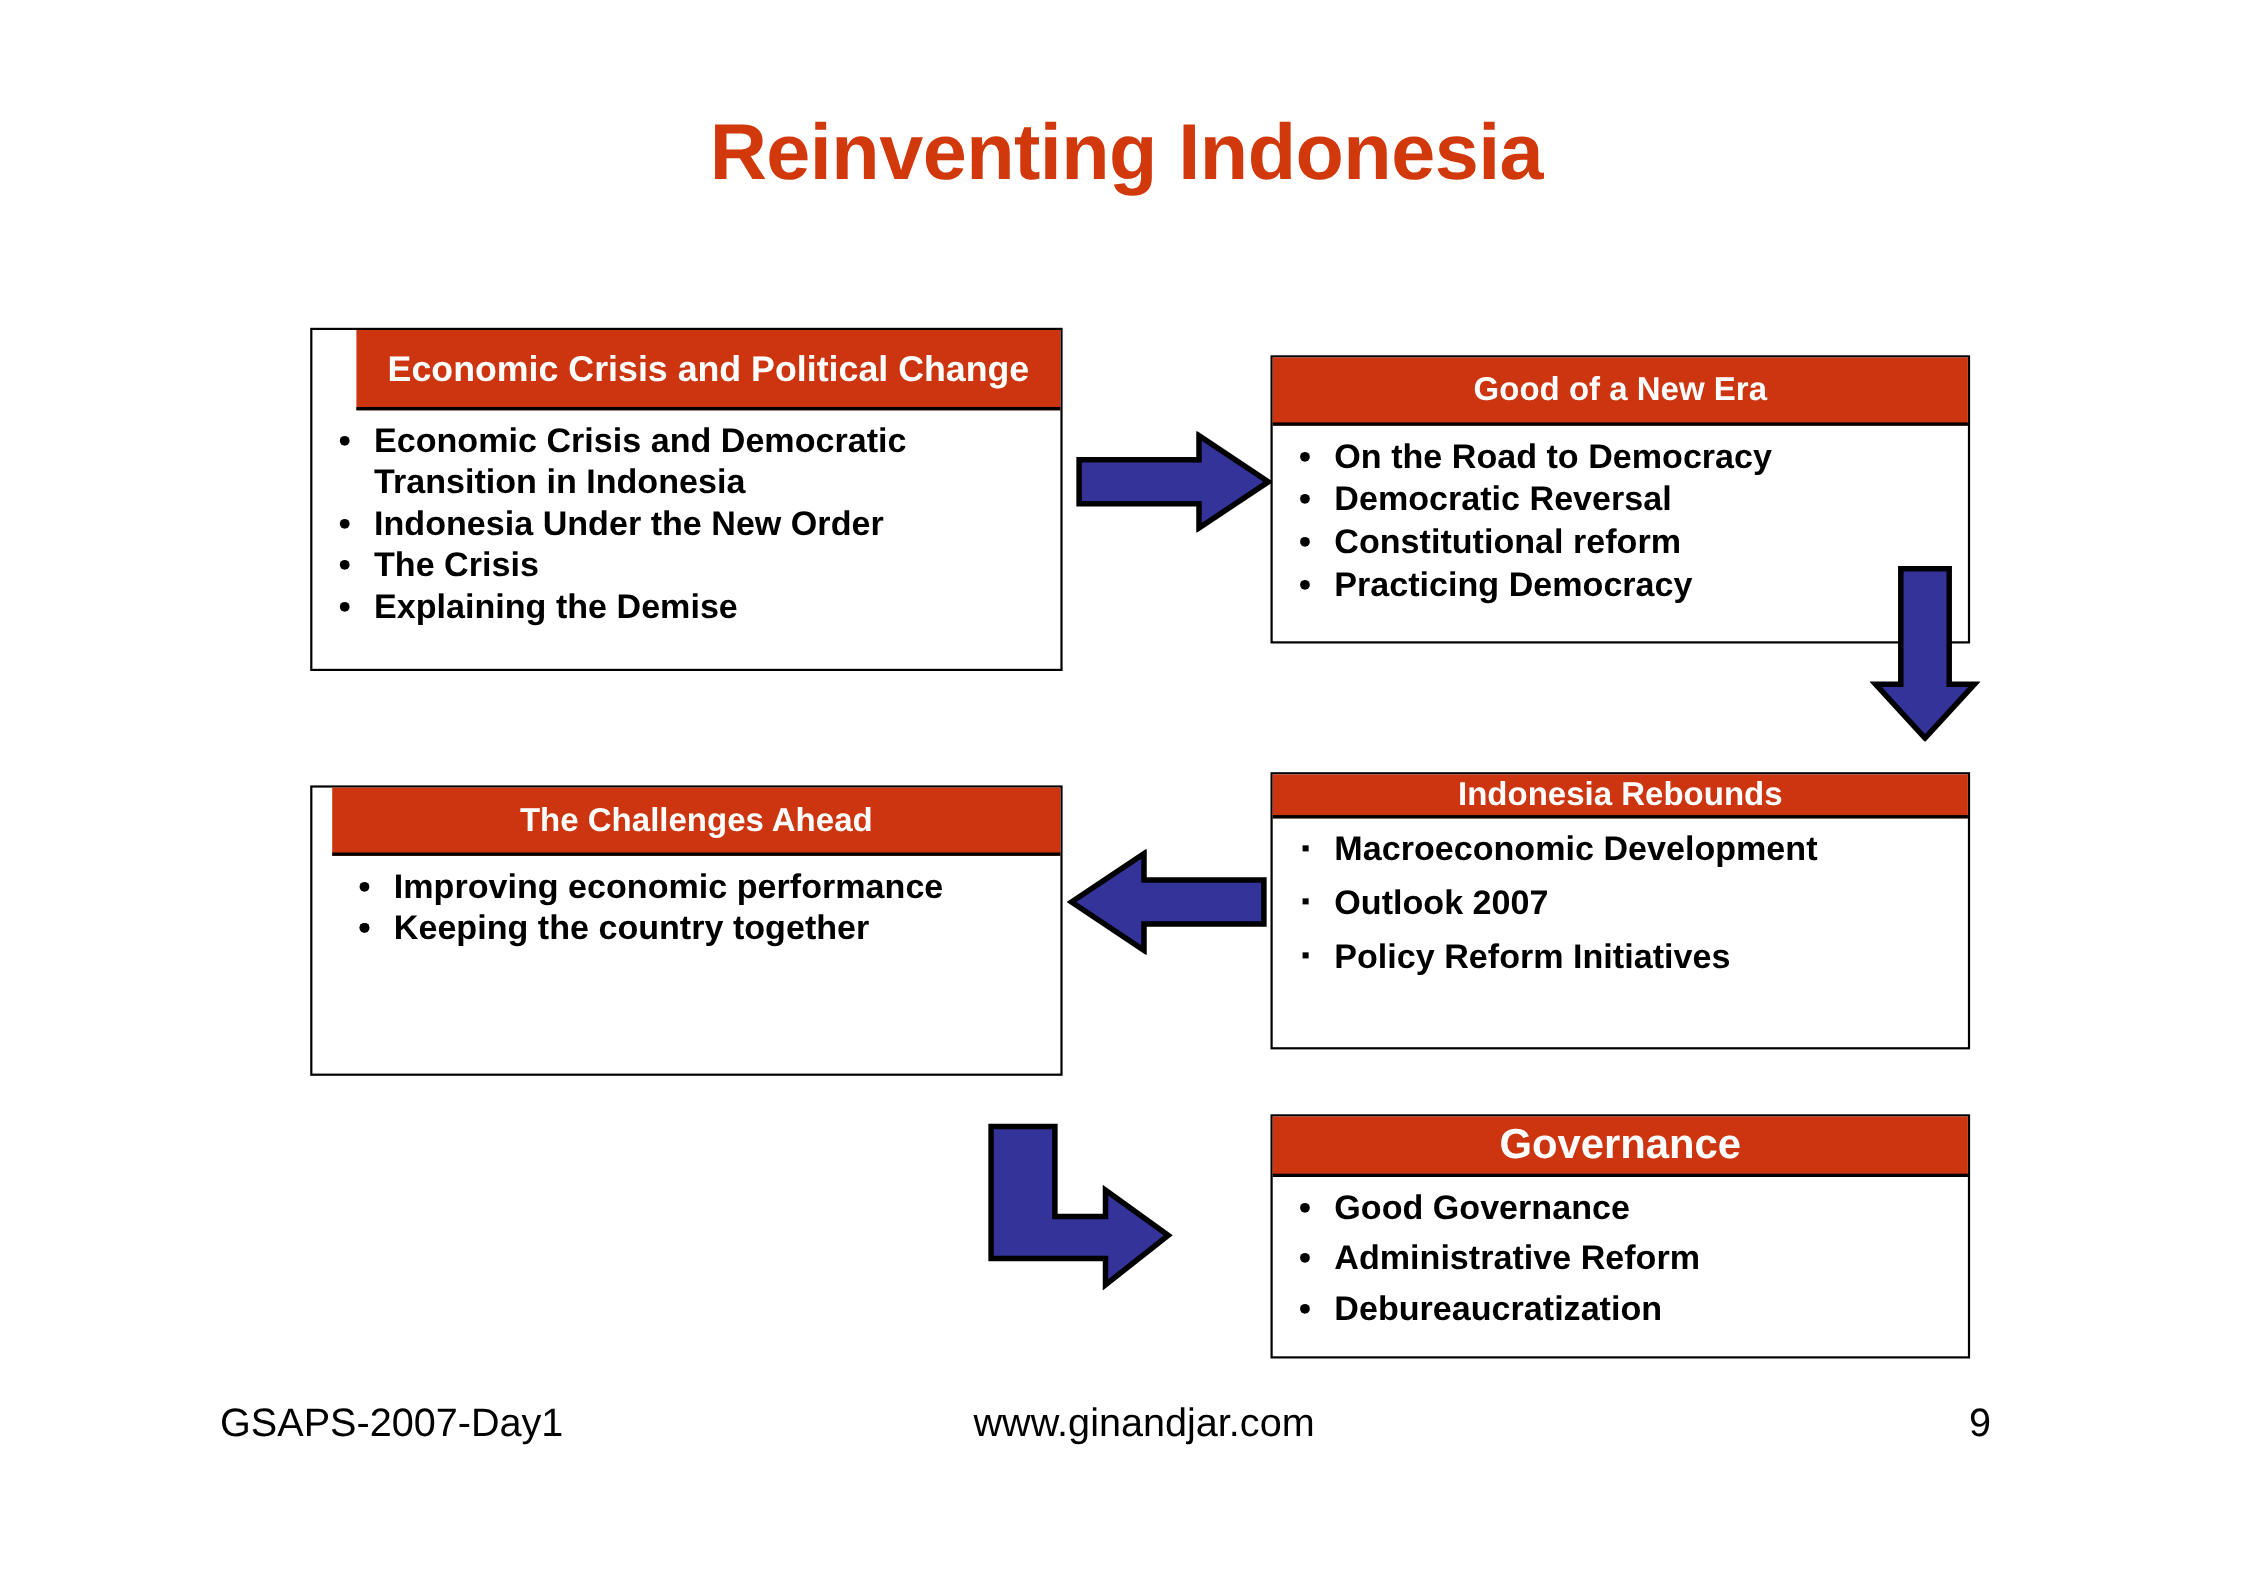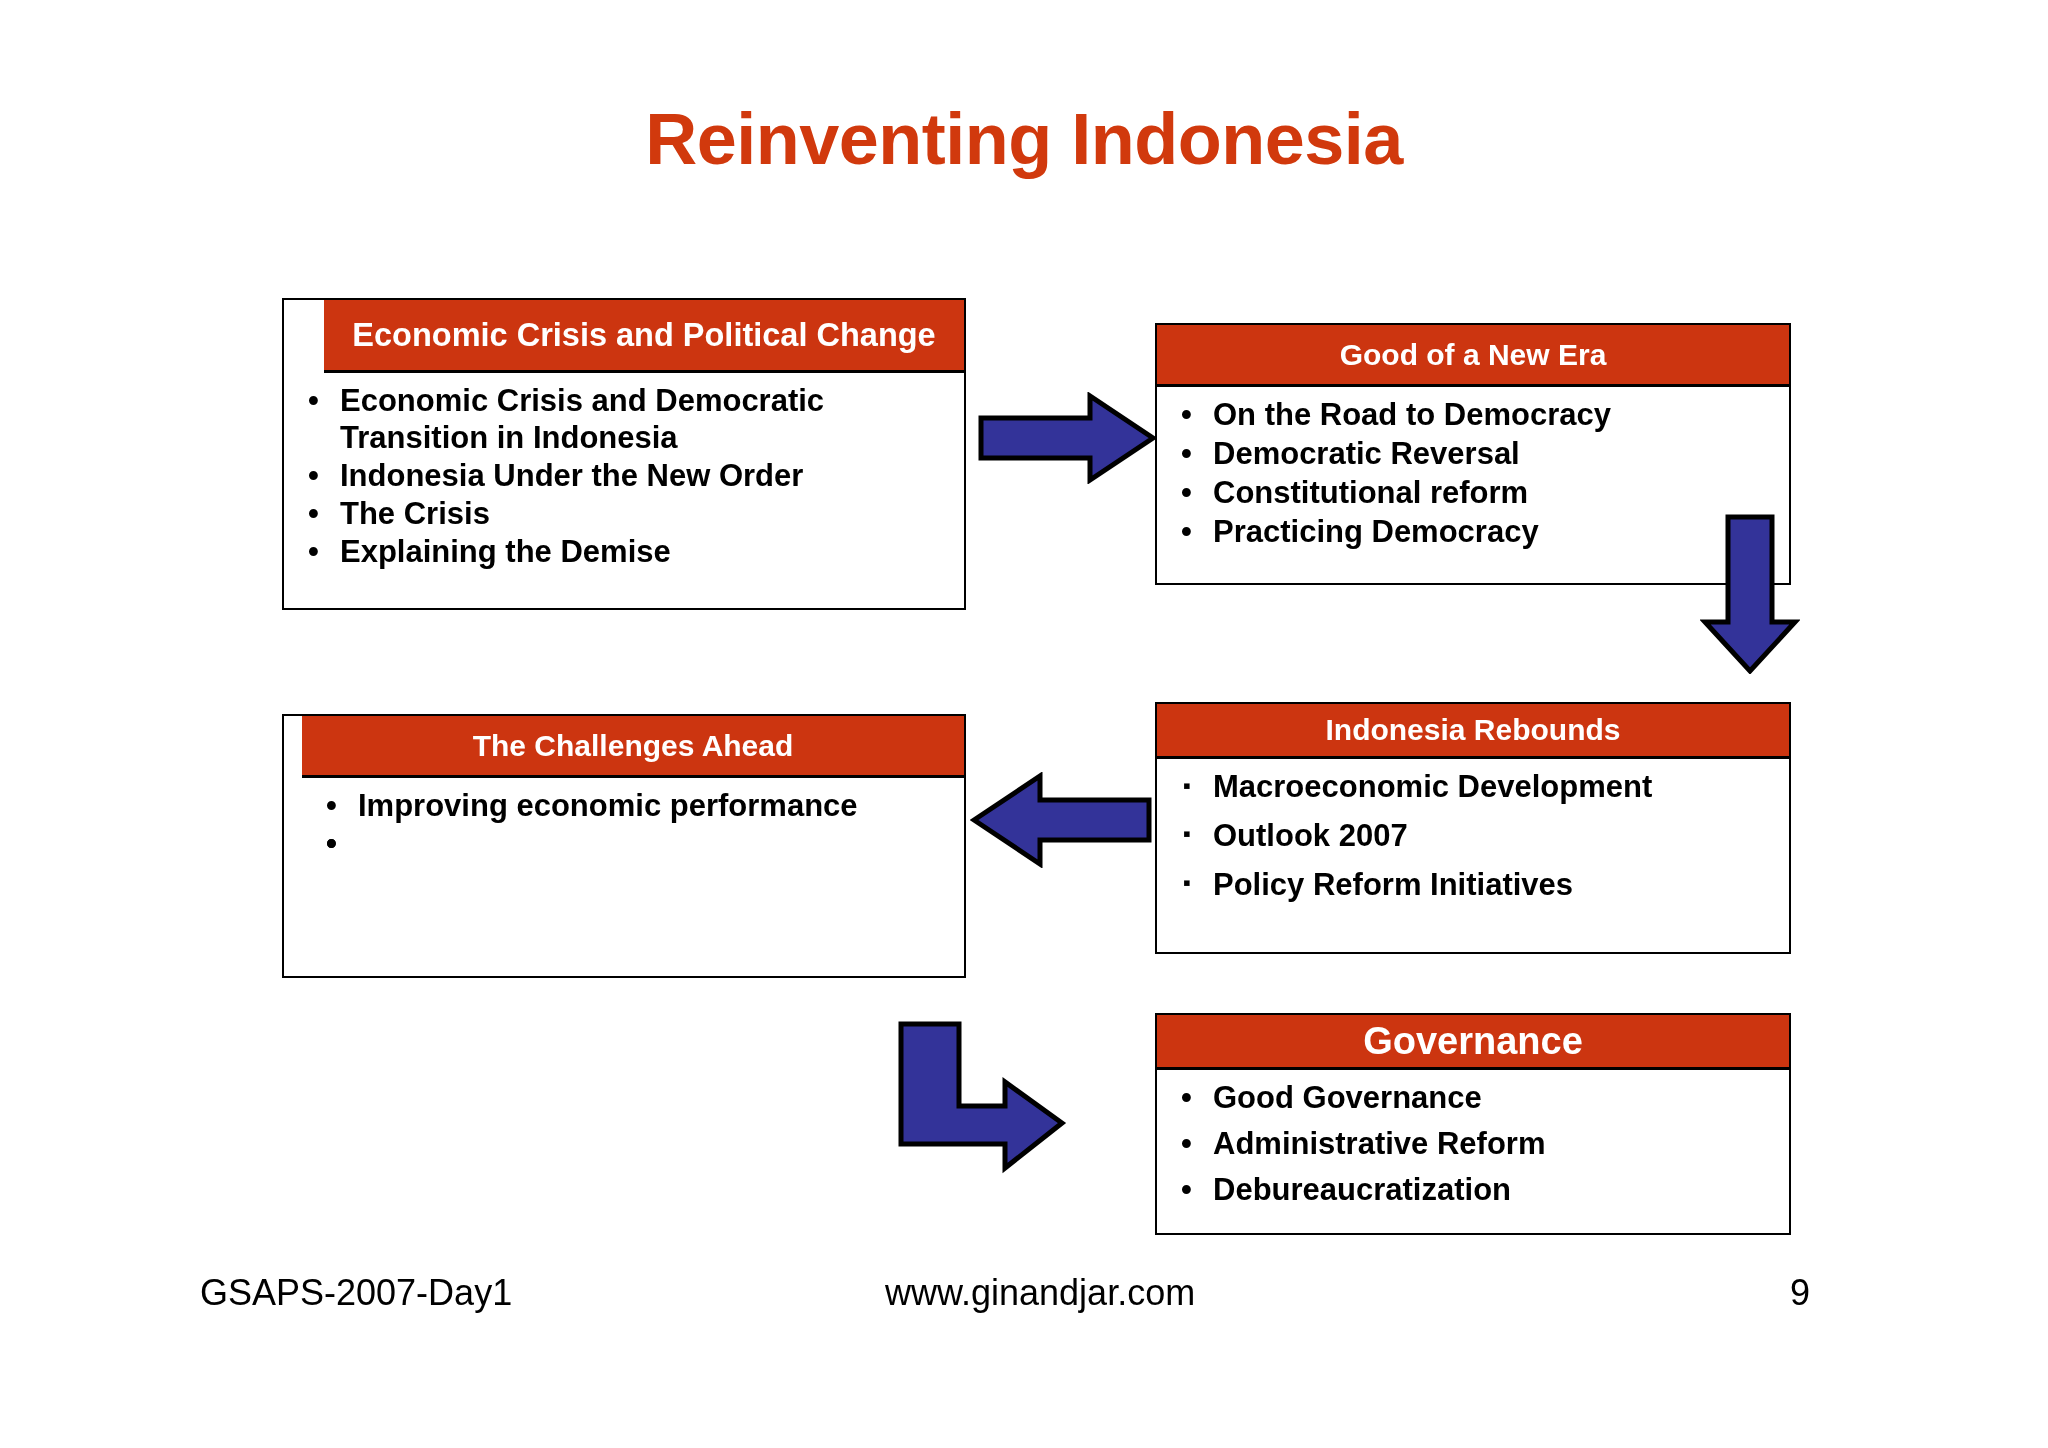--- a/index.html
+++ b/index.html
@@ -81,21 +81,21 @@
   #box-crisis        { left: 282px;  top: 298px;  width: 684px;  height: 312px; }
   #box-crisis  .box-header { height: 73px; font-size: 32.5px; margin-left: 40px; }
 
   #box-dawn          { left: 1155px; top: 323px;  width: 636px;  height: 262px; }
   #box-dawn    .box-header { height: 62px; font-size: 30px; }
 
   #box-challenges    { left: 282px;  top: 714px;  width: 684px;  height: 264px; padding-left: 18px; }
   #box-challenges .box-header { height: 62px; font-size: 30px; }
 
   #box-rebounds      { left: 1155px; top: 702px;  width: 636px;  height: 252px; }
-  #box-rebounds .box-header { height: 55px; font-size: 30px; }
+  #box-rebounds .box-header { height: 40px; font-size: 30px; }
 
   #box-governance    { left: 1155px; top: 1013px; width: 636px;  height: 222px; }
   #box-governance .box-header { height: 55px; font-size: 38px; }
 
   
   #box-crisis     .bullet-list li { font-size: 31px; }
   #box-dawn       .bullet-list li { font-size: 31px; margin-bottom: 2px; }
   #box-challenges .bullet-list li { font-size: 31px; }
   #box-rebounds   .bullet-list li { font-size: 31px; margin-bottom: 12px; }
   #box-governance .bullet-list li { font-size: 31px; margin-bottom: 9px; }
@@ -166,21 +166,21 @@
 </div>
 
 <div class="box" id="box-challenges">
   <div class="box-header">
     <span>The Challenges Ahead</span>
   </div>
   <div class="box-body">
     <ul class="bullet-list disc">
       <li><span class="bullet-glyph">•</span><span>Improving economic performance</span></li>
       <li><span class="bullet-glyph">•</span></li>
-      <li><span class="bullet-glyph">•</span></li>
+      <li><span class="bullet-glyph">•</span><span>Keeping the country together</span></li>
     </ul>
   </div>
 </div>
 
 <div class="box" id="box-rebounds">
   <div class="box-header">
     <span>Indonesia Rebounds</span>
   </div>
   <div class="box-body">
     <ul class="bullet-list square">

